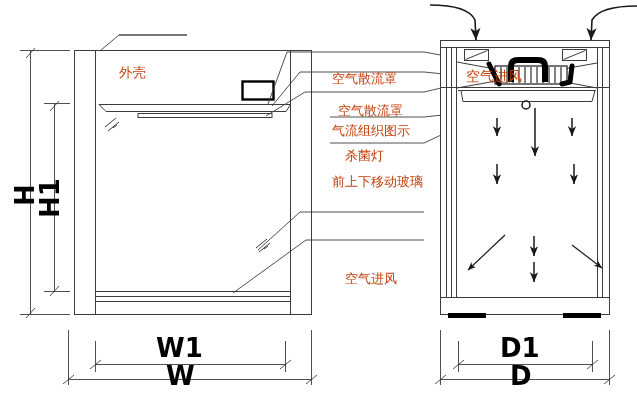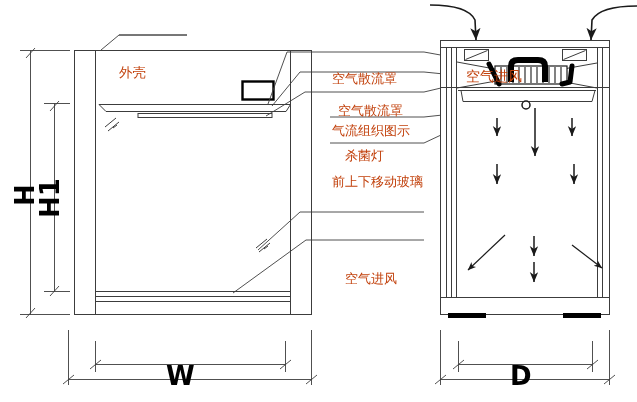--- a/index.html
+++ b/index.html
@@ -264,19 +264,21 @@
 
 
   <div class="lbl" style="left:345px;top:224px;">空气进风</div>
 
   <div class="lbl" style="left:466px;top:22px;font-size:14px;">空气进风</div>
 
   <div class="dim dim-big dim-rot" style="left:5px;top:182px;width:40px;text-align:center;">H</div>
 
   <div class="dim dim-big dim-rot" style="left:22px;top:185px;width:56px;text-align:center;">H1</div>
 
+  <div class="dim dim-big" style="left:156px;top:335px;">W1</div>
 
   <div class="dim dim-big" style="left:166px;top:363px;">W</div>
 
+  <div class="dim dim-big" style="left:500px;top:335px;">D1</div>
 
   <div class="dim dim-big" style="left:510px;top:363px;">D</div>
 
 </div>
 
 </body></html>

